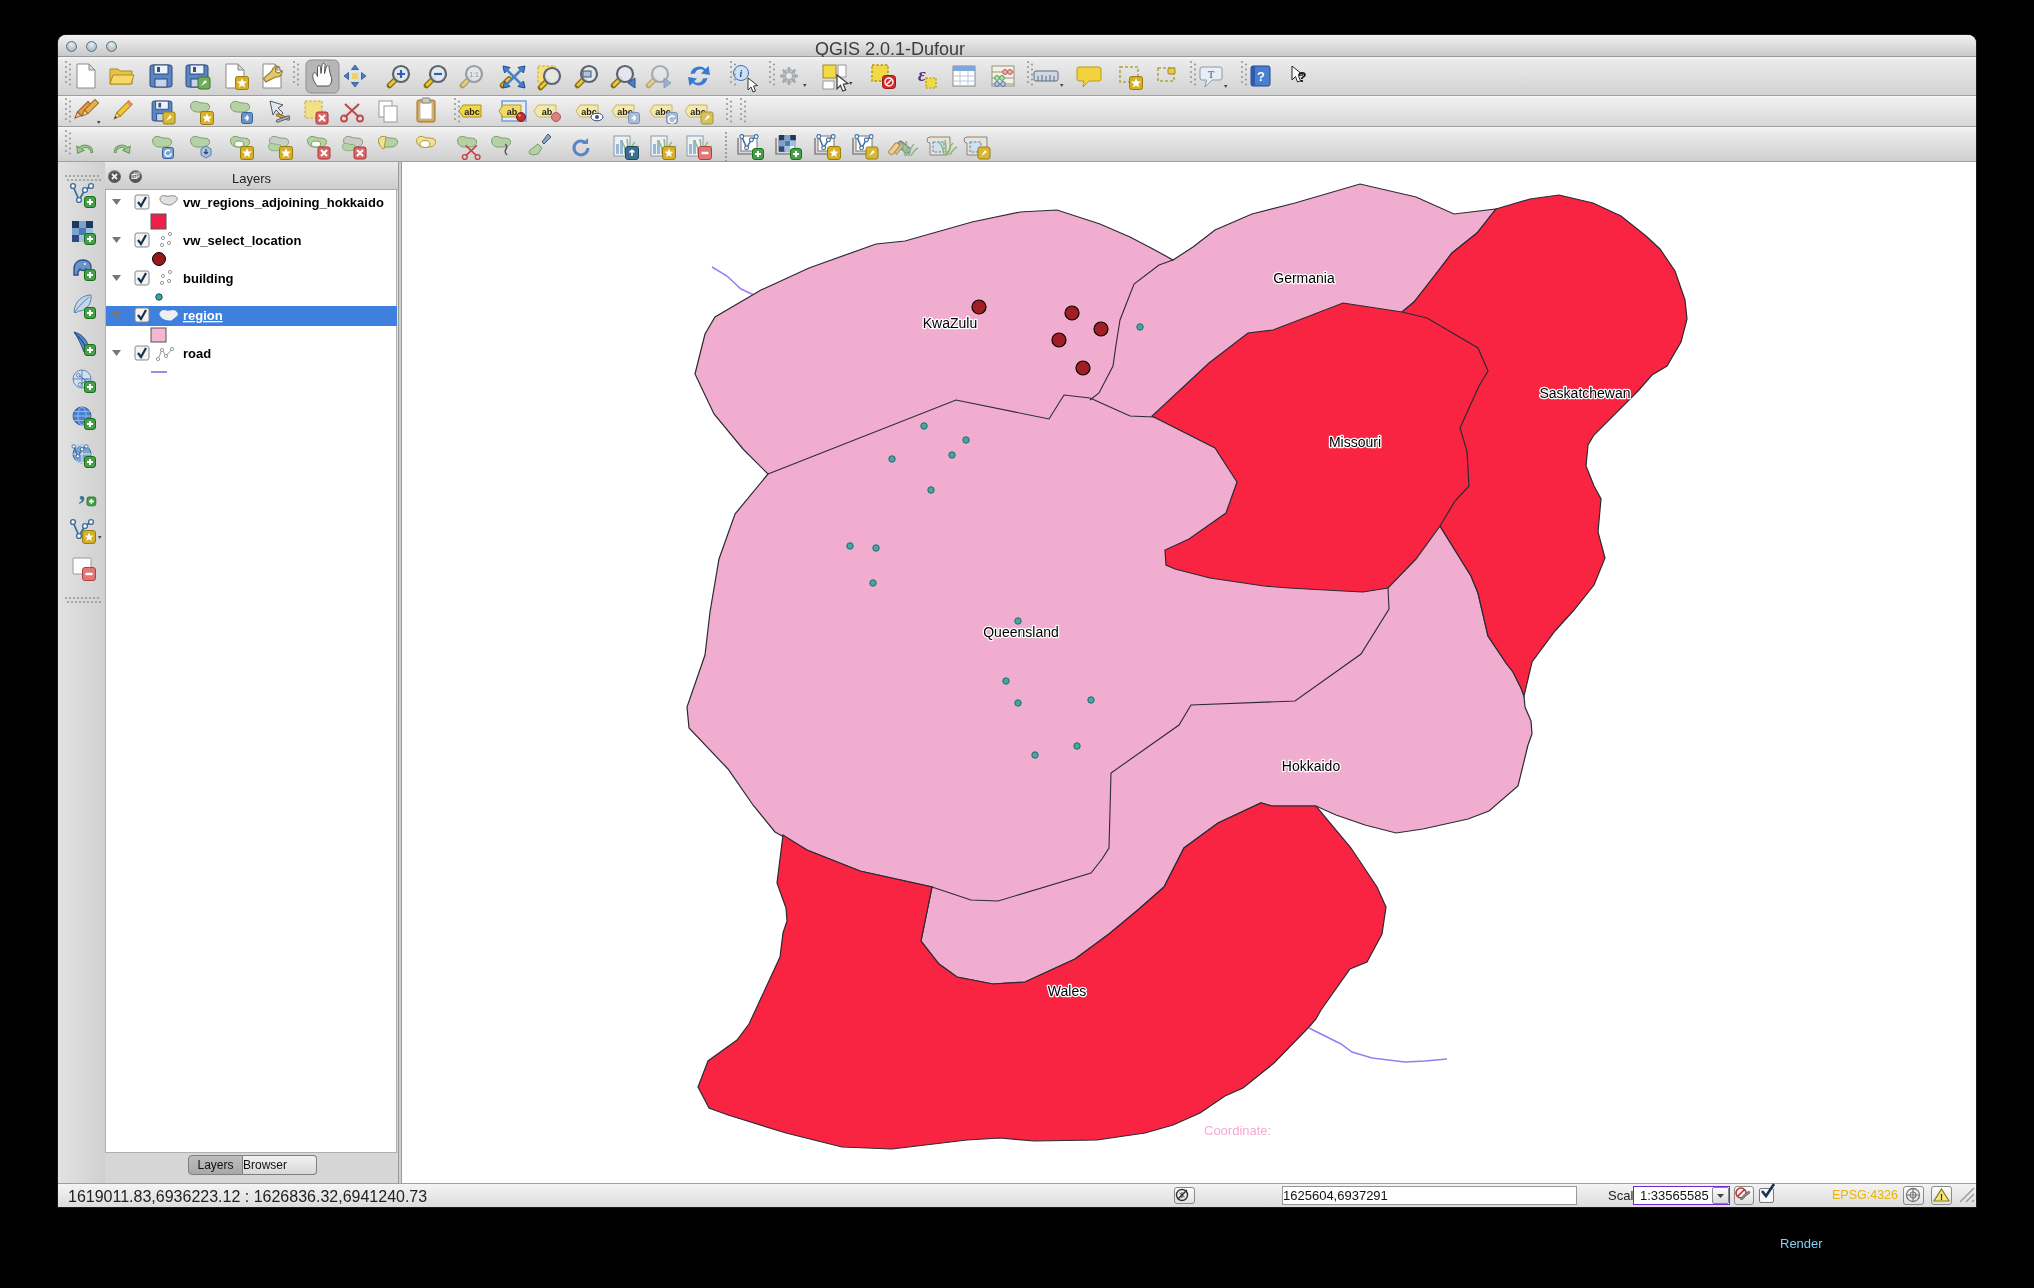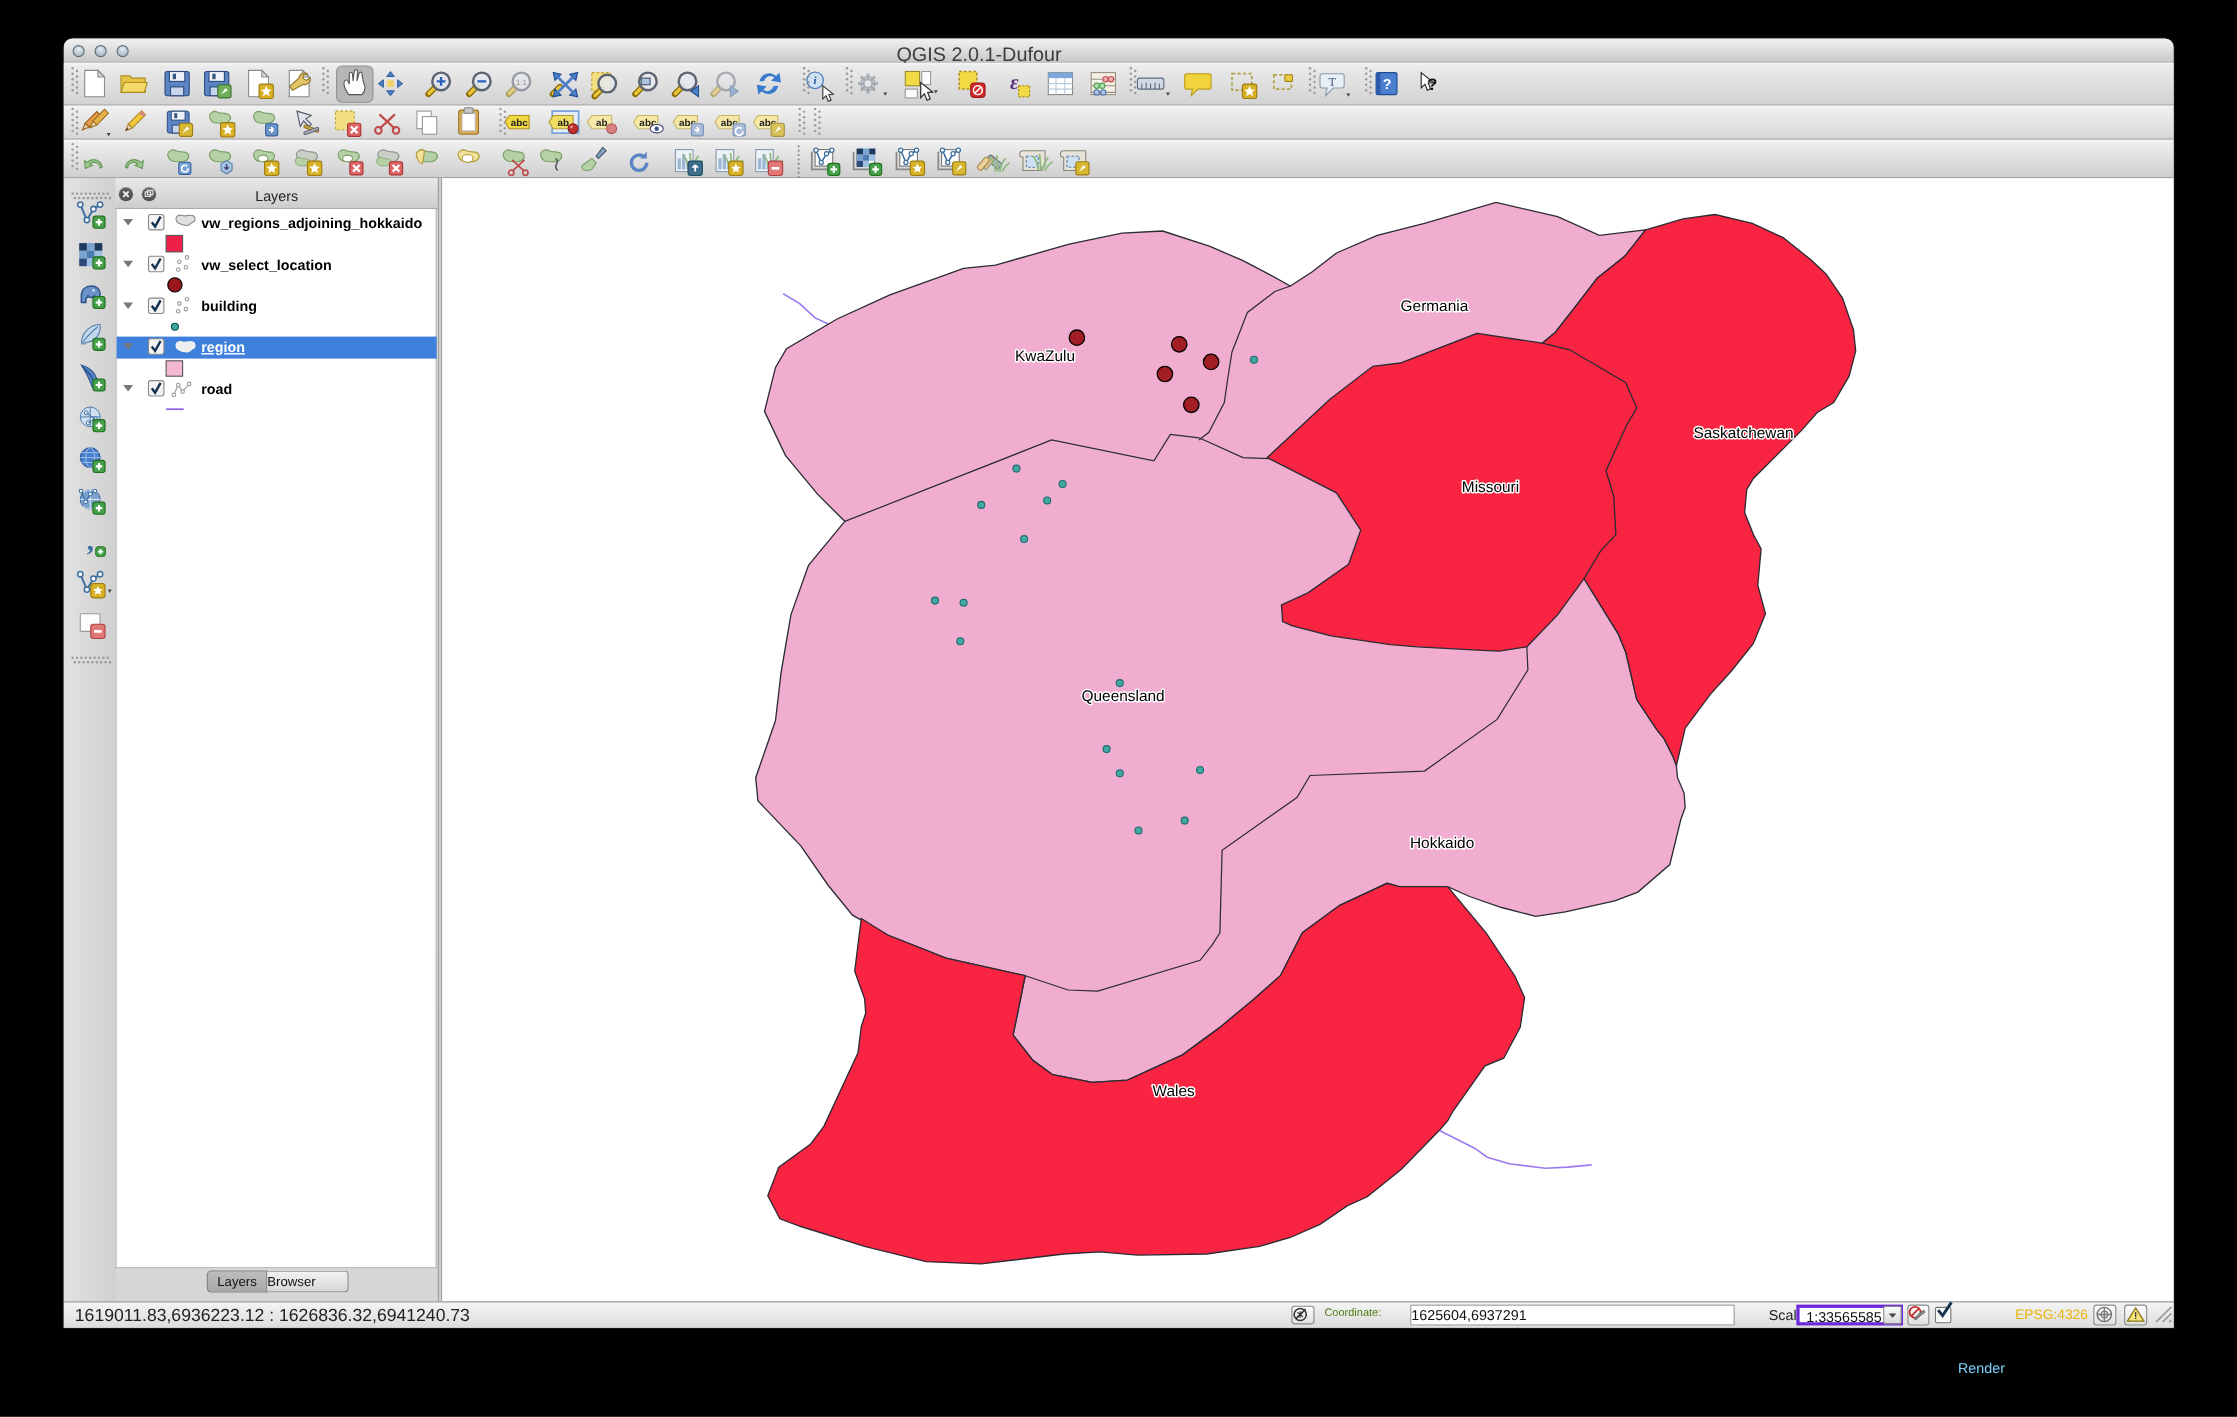--- a/index.html
+++ b/index.html
@@ -1243,24 +1243,24 @@
     <text x="665" y="834" font-size="14" text-anchor="middle" font-family="Liberation Sans" fill="#000" stroke="#fff" stroke-width="2.6" paint-order="stroke" stroke-linejoin="round">Wales</text>
   </svg>
 <div class="abs" style="left:58px;top:1183px;width:1918px;height:24px;background:linear-gradient(#f4f4f4,#dcdcdc);border-top:1px solid #9f9f9f"></div>
 <div class="abs" style="left:68px;top:1188px;font-size:16px;color:#222">1619011.83,6936223.12 : 1626836.32,6941240.73</div>
 <div class="abs" style="left:1174px;top:1187px;width:21px;height:17px;background:linear-gradient(#fdfdfd,#e0e0e0);border:1px solid #8a8a8a;border-radius:3px"></div>
 <svg class="abs" style="left:1174px;top:1187px" width="21" height="17">
     <circle cx="8" cy="8" r="5.5" fill="none" stroke="#333" stroke-width="1.4"></circle>
     <path d="M4,12 L13,3" stroke="#333" stroke-width="1.4"></path>
     <path d="M8,5 v6 M5.5,6 l5,4 M10.5,6 l-5,4" stroke="#333" stroke-width="1"></path>
   </svg>
-<div class="abs" style="left:1204px;top:1188px;font-size:10px;color:#4d7c0f">Coordinate:</div>
+<div class="abs" style="left:1204px;top:1123px;font-size:13px;color:#f9a8d4">Coordinate:</div>
 <div class="abs" style="left:1282px;top:1186px;width:295px;height:19px;background:#fff;border:1px solid #999;font-size:13px;text-align:left;line-height:18px;color:#111">1625604,6937291</div>
 <div class="abs" style="left:1608px;top:1188px;font-size:13px;color:#222">Scale</div>
-<div class="abs" style="left:1633px;top:1186px;width:97px;height:19px;background:#fff;border:3px solid #6d28d9;font-size:13px;line-height:18px;color:#111;padding-left:6px">1:33565585</div>
+<div class="abs" style="left:1633px;top:1186px;width:97px;height:19px;background:#fff;border:1px solid #6d28d9;font-size:13px;line-height:18px;color:#111;padding-left:6px">1:33565585</div>
 <div class="abs" style="left:1712px;top:1187px;width:17px;height:17px;background:linear-gradient(#fdfdfd,#d8d8d8);border:1px solid #8a8a8a;border-radius:2px"></div>
 <svg class="abs" style="left:1712px;top:1187px" width="17" height="17">
     <path d="M5,7 l3.5,4 3.5,-4 z" fill="#444"></path>
   </svg>
 <div class="abs" style="left:1734px;top:1186px;width:20px;height:19px;background:linear-gradient(#fdfdfd,#e0e0e0);border:1px solid #8a8a8a;border-radius:3px"></div>
 <svg class="abs" style="left:1734px;top:1186px" width="20" height="19">
     <circle cx="7" cy="7" r="5" fill="none" stroke="#c03030" stroke-width="1.6"></circle>
     <path d="M3.5,10.5 L10.5,3.5" stroke="#c03030" stroke-width="1.6"></path>
     <path d="M6,13 q5,-6 9,-8 l1,2 q-5,3 -8,7 z" fill="#888" stroke="#555" stroke-width=".6"></path>
   </svg>

